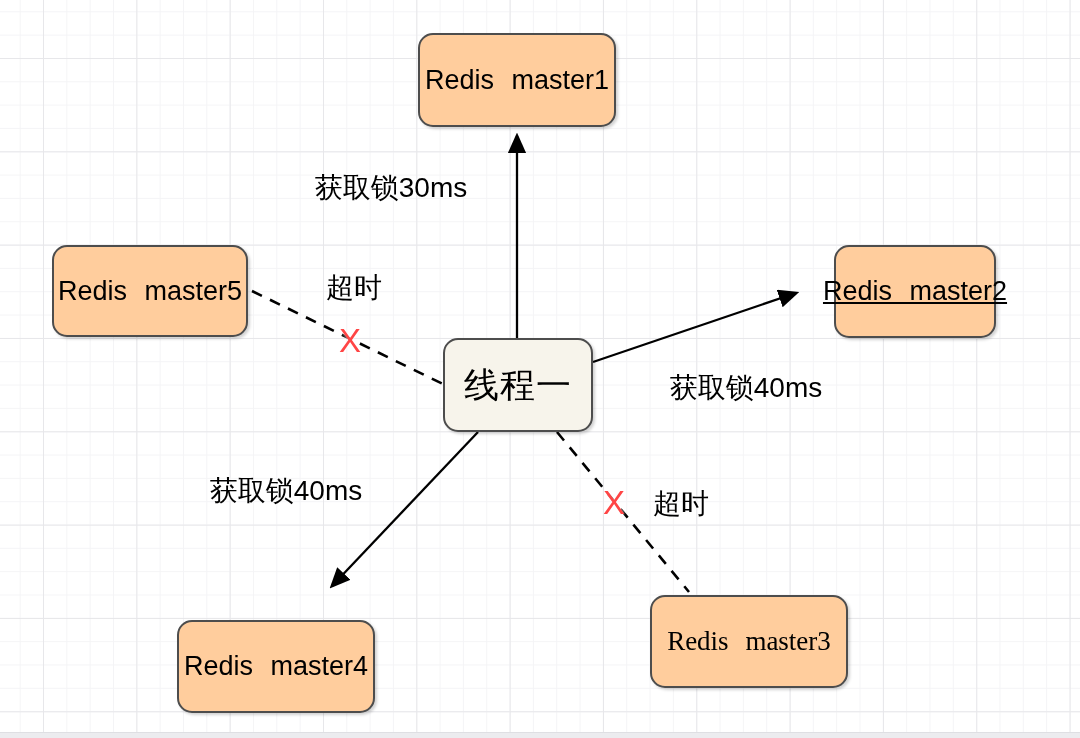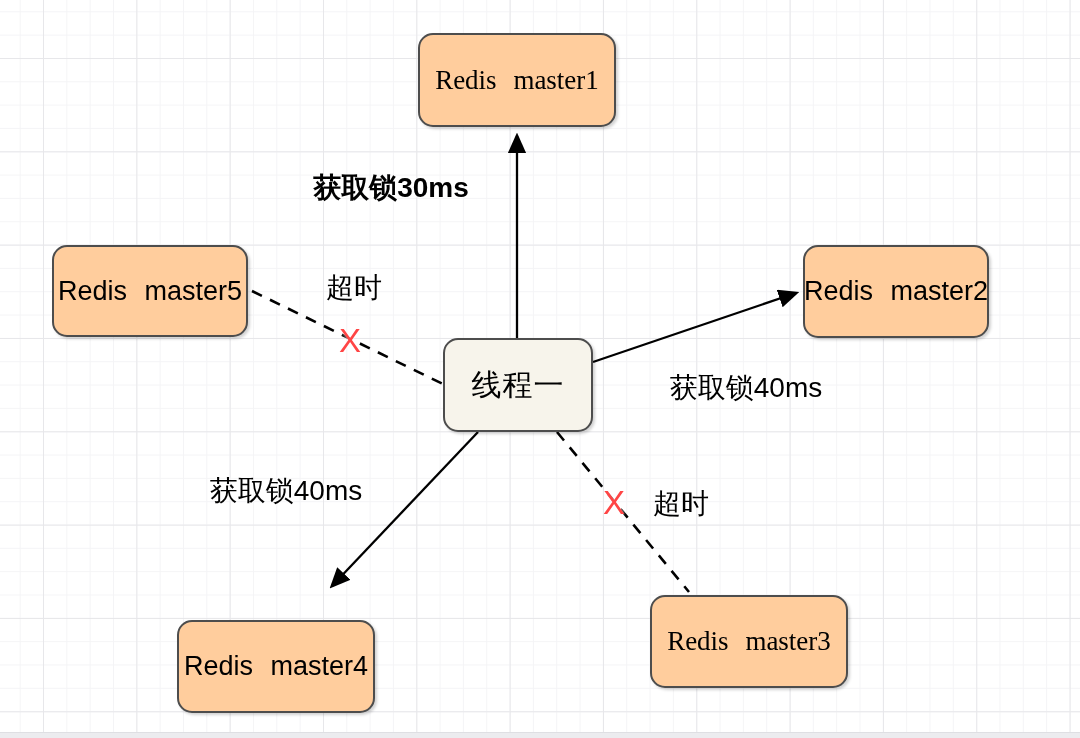--- a/index.html
+++ b/index.html
@@ -39,47 +39,47 @@
     justify-content: center;
     font-size: 27px;
     color: #000000;
     word-spacing: 10px;
     white-space: nowrap;
     box-shadow: 2px 2px 3px rgba(0,0,0,0.18);
   }
   .node.redis { background: #ffcd9d; }
   .node.thread {
     background: #f7f4eb;
-    font-size: 30px;
+    font-size: 35px;
     word-spacing: normal;
     letter-spacing: 1px;
   }
-  #node-master1 { left: 418px; top: 33px;  width: 198px; height: 94px; font-family: Liberation Serif, serif; }
-  #node-master2 { left: 803px; top: 245px; width: 186px; height: 93px; }
+  #node-master1 { left: 418px; top: 33px;  width: 198px; height: 94px; }
+  #node-master2 { left: 834px; top: 245px; width: 162px; height: 93px; text-decoration: underline; }
   #node-master5 { left: 52px;  top: 245px; width: 196px; height: 92px; }
   #node-master4 { left: 177px; top: 620px; width: 198px; height: 93px; }
   #node-master3 { left: 650px; top: 595px; width: 198px; height: 93px; font-family: Liberation Serif, serif; }
   #node-thread  { left: 443px; top: 338px; width: 150px; height: 94px; }
   .edge-label {
     position: absolute;
     font-size: 28px;
     color: #000000;
     white-space: nowrap;
     text-shadow: 0 0 3px #ffffff, 0 0 3px #ffffff;
     transform: translate(-50%, -50%);
   }
   .timeout-mark {
     position: absolute;
     font-size: 33px;
     font-weight: 500;
     color: #ff4545;
     transform: translate(-50%, -50%);
     text-shadow: 0 0 3px #ffffff;
   }
-  #label-m1  { left: 391px; top: 188px; font-weight: bold; }
+  #label-m1  { left: 391px; top: 188px; }
   #label-m2  { left: 746px; top: 388px; }
   #label-m4  { left: 286px; top: 491px; }
   #label-t5  { left: 354px; top: 288px; }
   #label-t3  { left: 681px; top: 504px; }
   #mark-t5   { left: 350px; top: 341px; }
   #mark-t3   { left: 614px; top: 503px; }
   .bottom-edge {
     position: absolute;
     left: 0; bottom: 0;
     width: 1080px; height: 5px;

